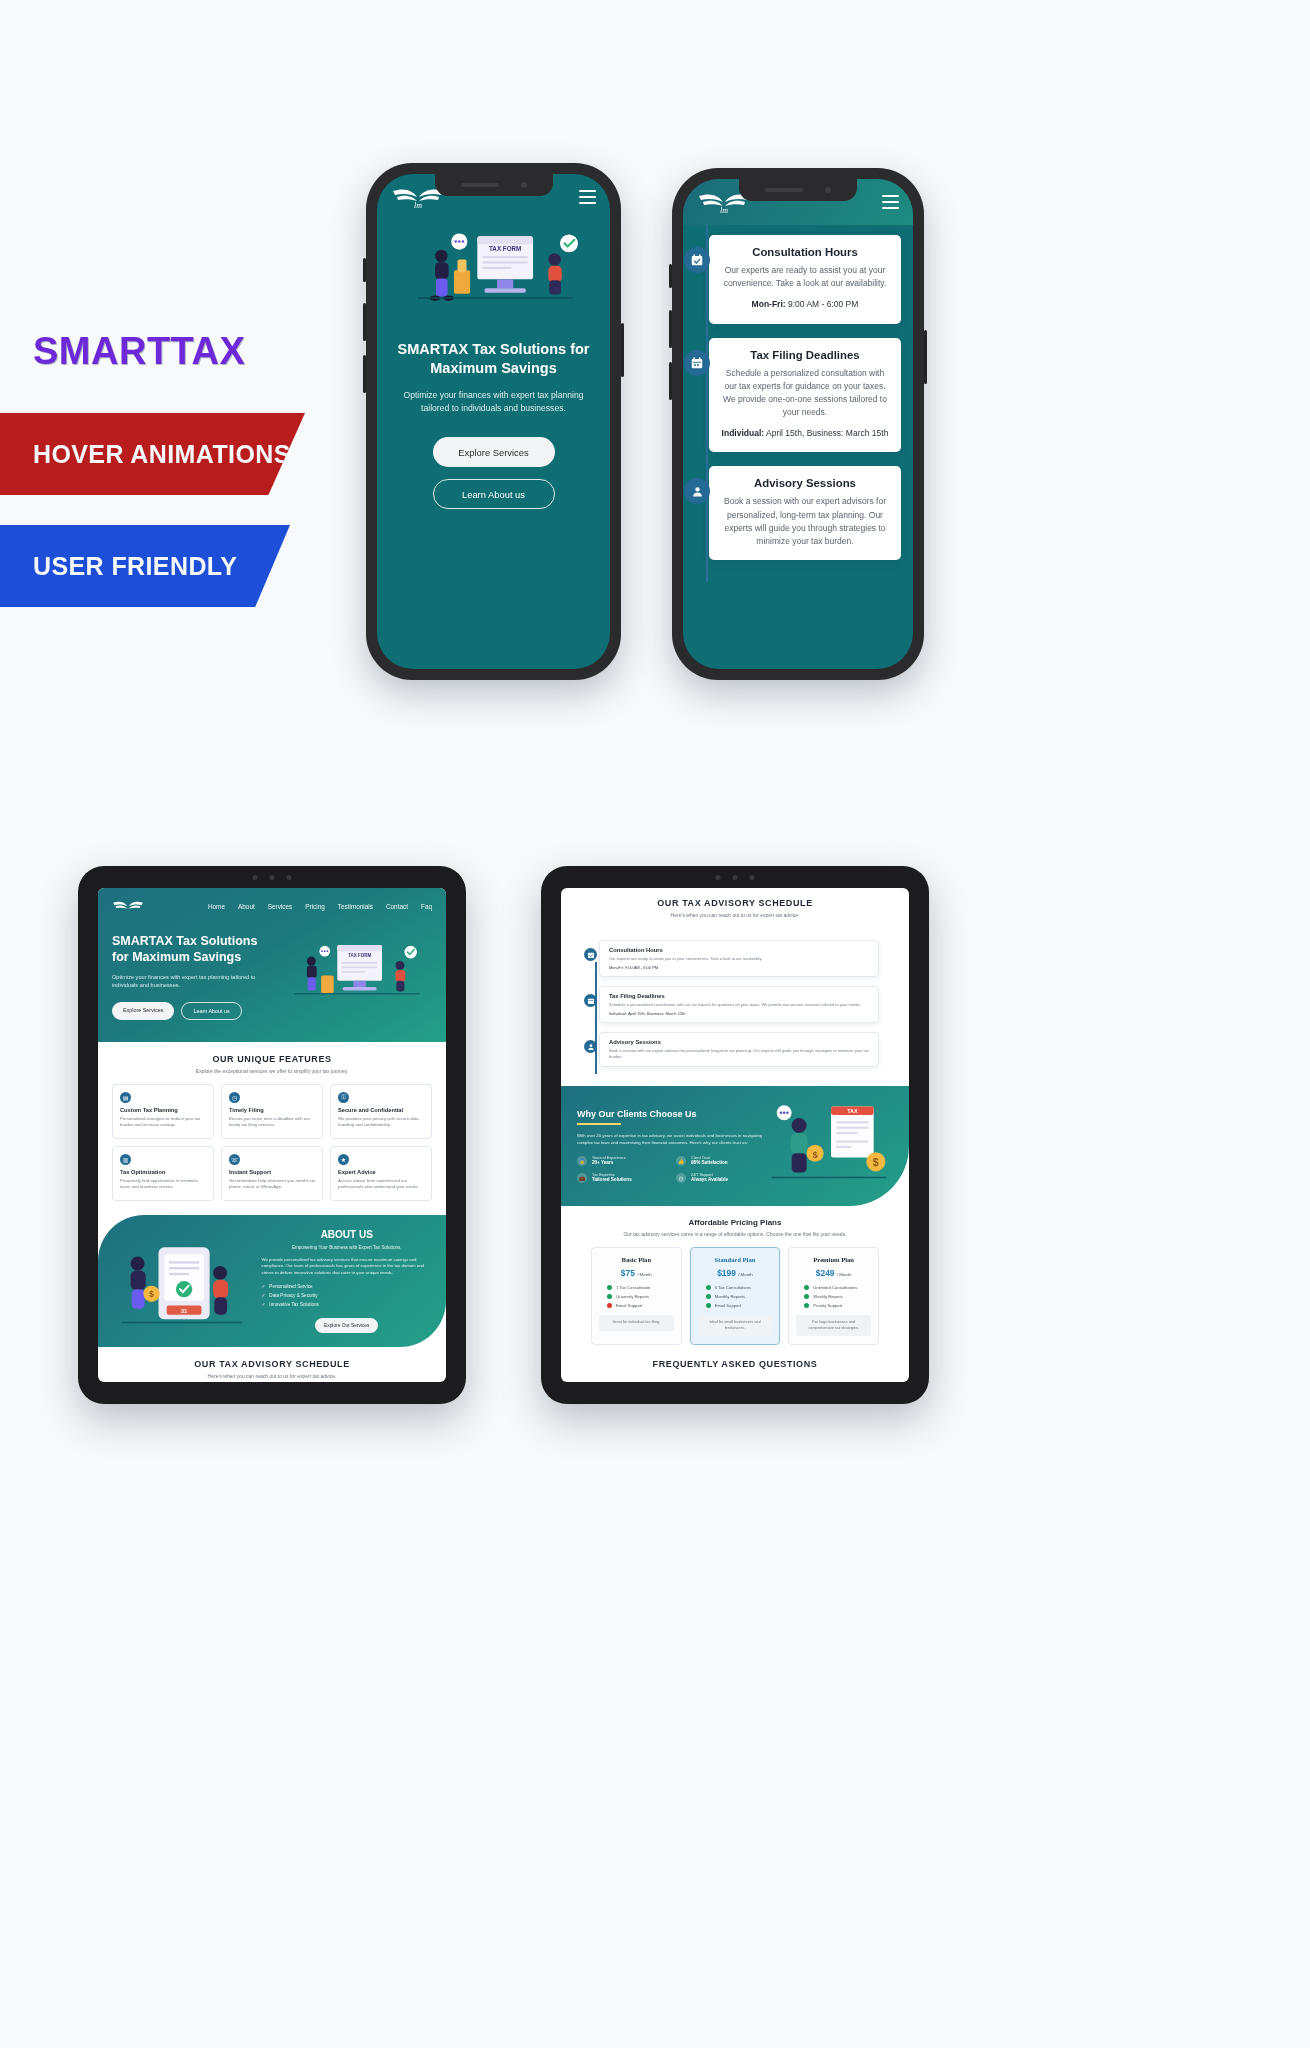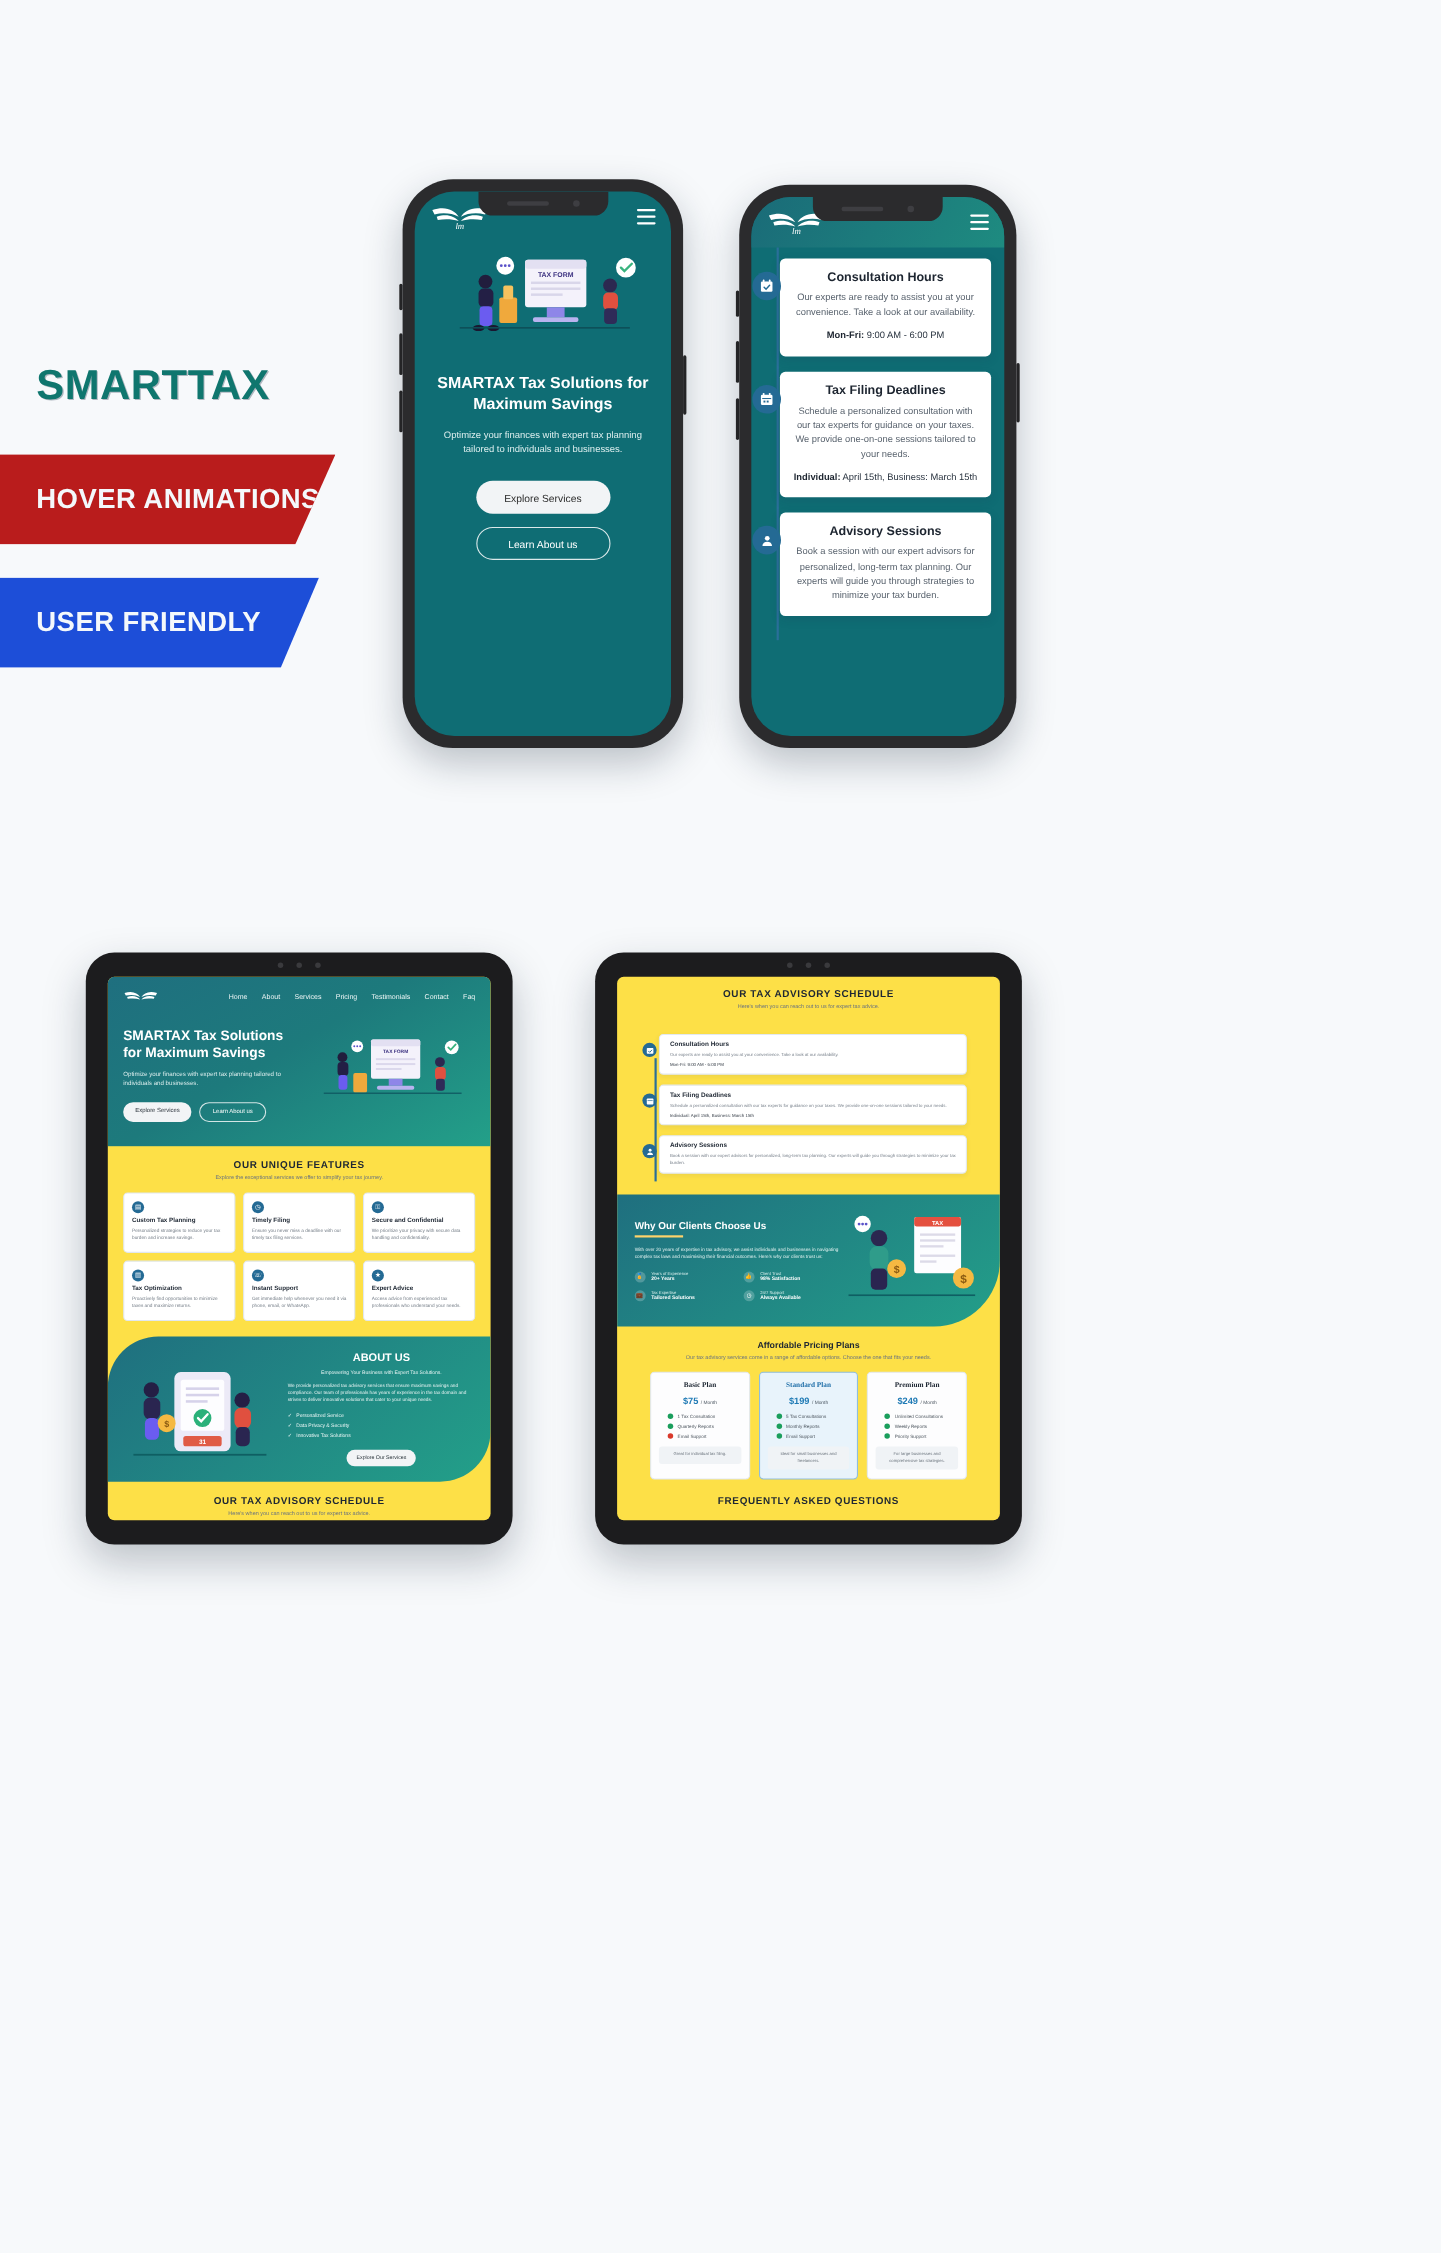--- a/index.html
+++ b/index.html
@@ -7,21 +7,21 @@
     width: 1310px; height: 2048px;
     background: #f7f9fb;
     font-family: "Liberation Sans", sans-serif;
     position: relative;
     overflow: hidden;
   }
 
   
   .left-panel { position: absolute; left: 0; top: 330px; width: 400px; }
   .brand-title {
-    font-size: 38px; font-weight: bold; color: #0f766e;
+    font-size: 38px; font-weight: bold; color: #6d28d9;
     letter-spacing: 0.5px; padding-left: 33px; margin-bottom: 40px;
     text-shadow: 1px 1px 0 rgba(40,60,80,.35);
   }
   .ribbon {
     position: relative; height: 82px; display: flex; align-items: center;
     padding-left: 33px; margin-bottom: 30px;
     color: #f4f8fb; font-size: 25px; font-weight: bold; letter-spacing: .4px;
     clip-path: polygon(0 0, 100% 0, 88% 100%, 0 100%);
   }
   .ribbon.r1 { background: #2f90bf; width: 300px; }
@@ -81,21 +81,21 @@
     border-radius: 50%; background: #246a94; color: #fff;
     display: flex; align-items: center; justify-content: center; font-size: 13px;
   }
   .tl-h { font-size: 11.4px; font-weight: bold; color: #1d2530; margin-bottom: 6px; }
   .tl-p { font-size: 8.5px; color: #59636e; line-height: 1.55; }
   .tl-b { font-size: 8.5px; color: #2a3440; line-height: 1.55; margin-top: 8px; }
   .tl-b b { color: #1d2530; }
 
   
   .tablet { position: absolute; background: #1c1c1e; border-radius: 26px; padding: 22px 20px; box-shadow: 0 16px 38px rgba(20,35,55,.26); }
-  .tablet .screen { width: 100%; height: 100%; background: #fde047; border-radius: 6px; overflow: hidden; position: relative; }
+  .tablet .screen { width: 100%; height: 100%; background: #ffffff; border-radius: 6px; overflow: hidden; position: relative; }
   .tab-cam { position: absolute; top: 9px; left: 50%; transform: translateX(-50%); display: flex; gap: 12px; }
   .tab-cam i { width: 5px; height: 5px; border-radius: 50%; background: #3a3a3d; display:block; }
   #tablet1 { left: 78px; top: 866px; width: 388px; height: 538px; }
   #tablet2 { left: 541px; top: 866px; width: 388px; height: 538px; }
 
   
   .t-hero { background: linear-gradient(150deg,#1f6f7f 0%,#1d7a7c 45%,#23a089 100%); padding: 10px 14px 22px; position: relative; border-bottom-right-radius: 0; }
   .t-nav { display: flex; align-items: center; justify-content: space-between; margin-bottom: 18px; }
   .t-nav-links { display: flex; gap: 13px; align-items: center; }
   .t-nav-links span { color: #eef6f6; font-size: 6.4px; }

